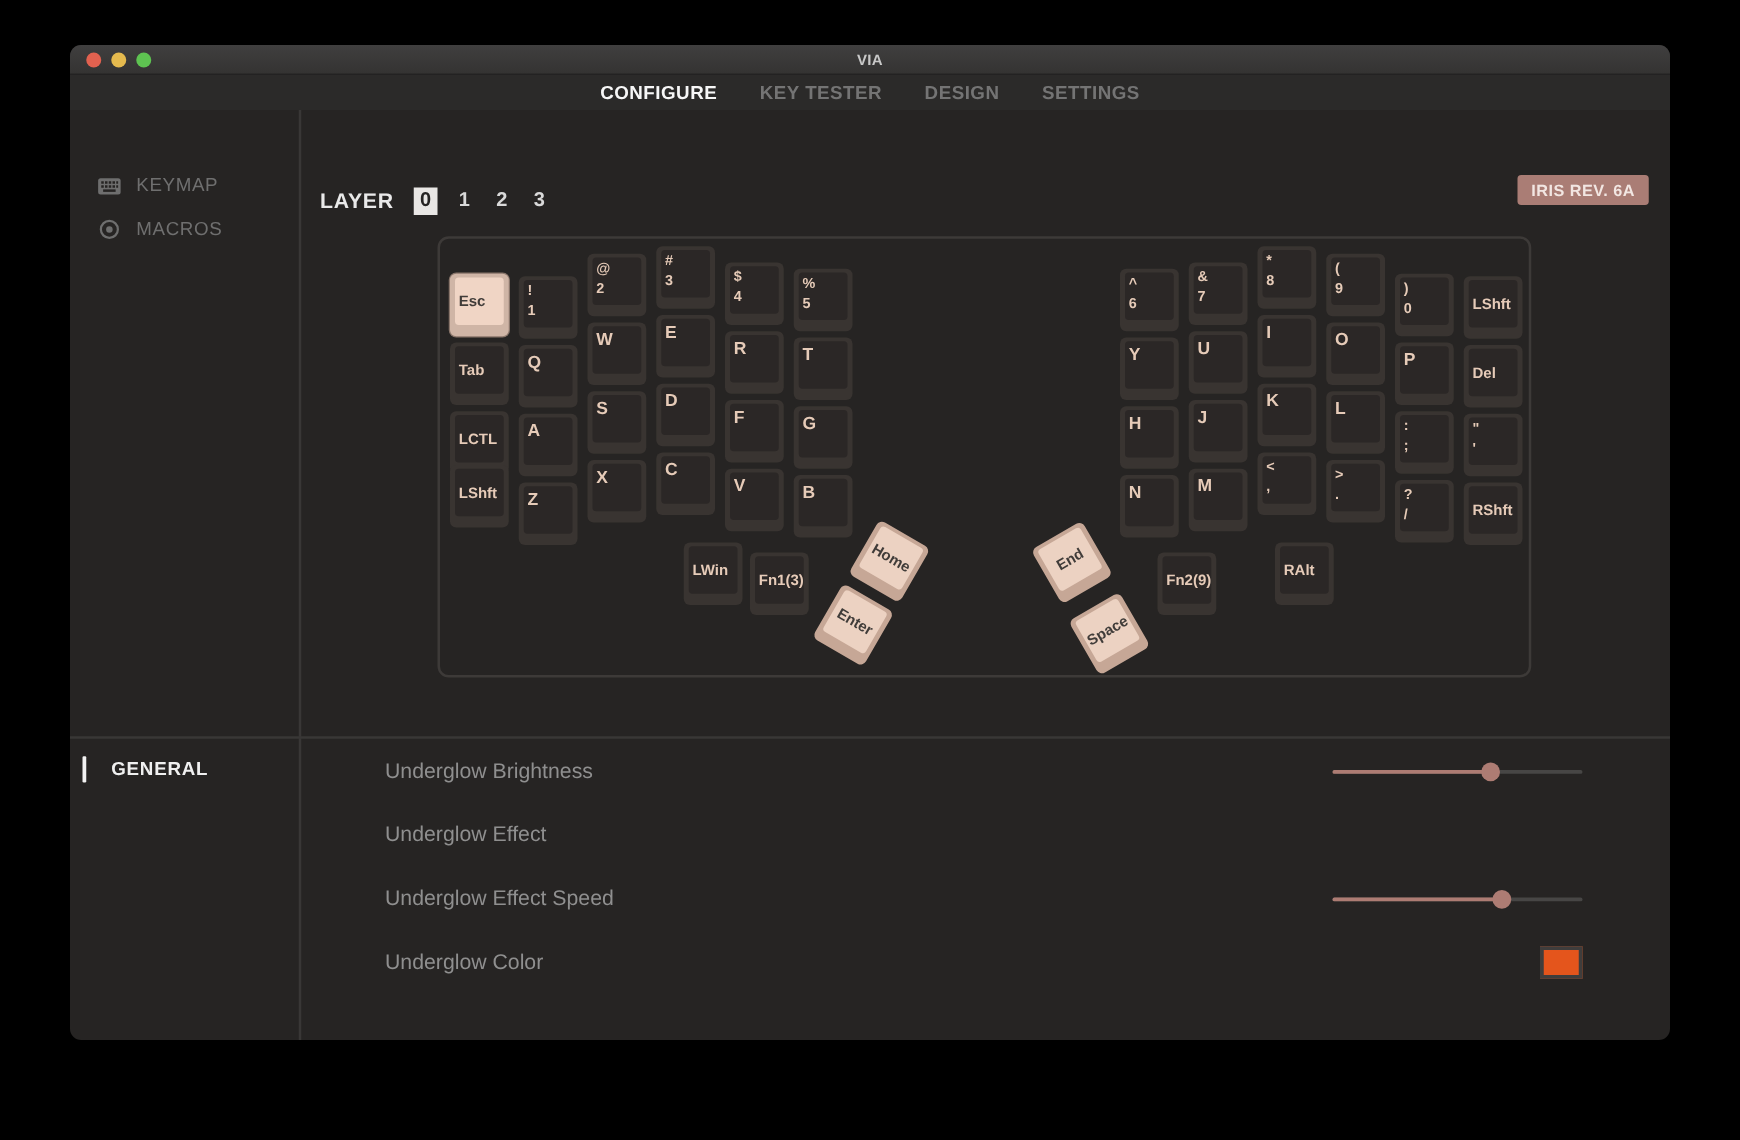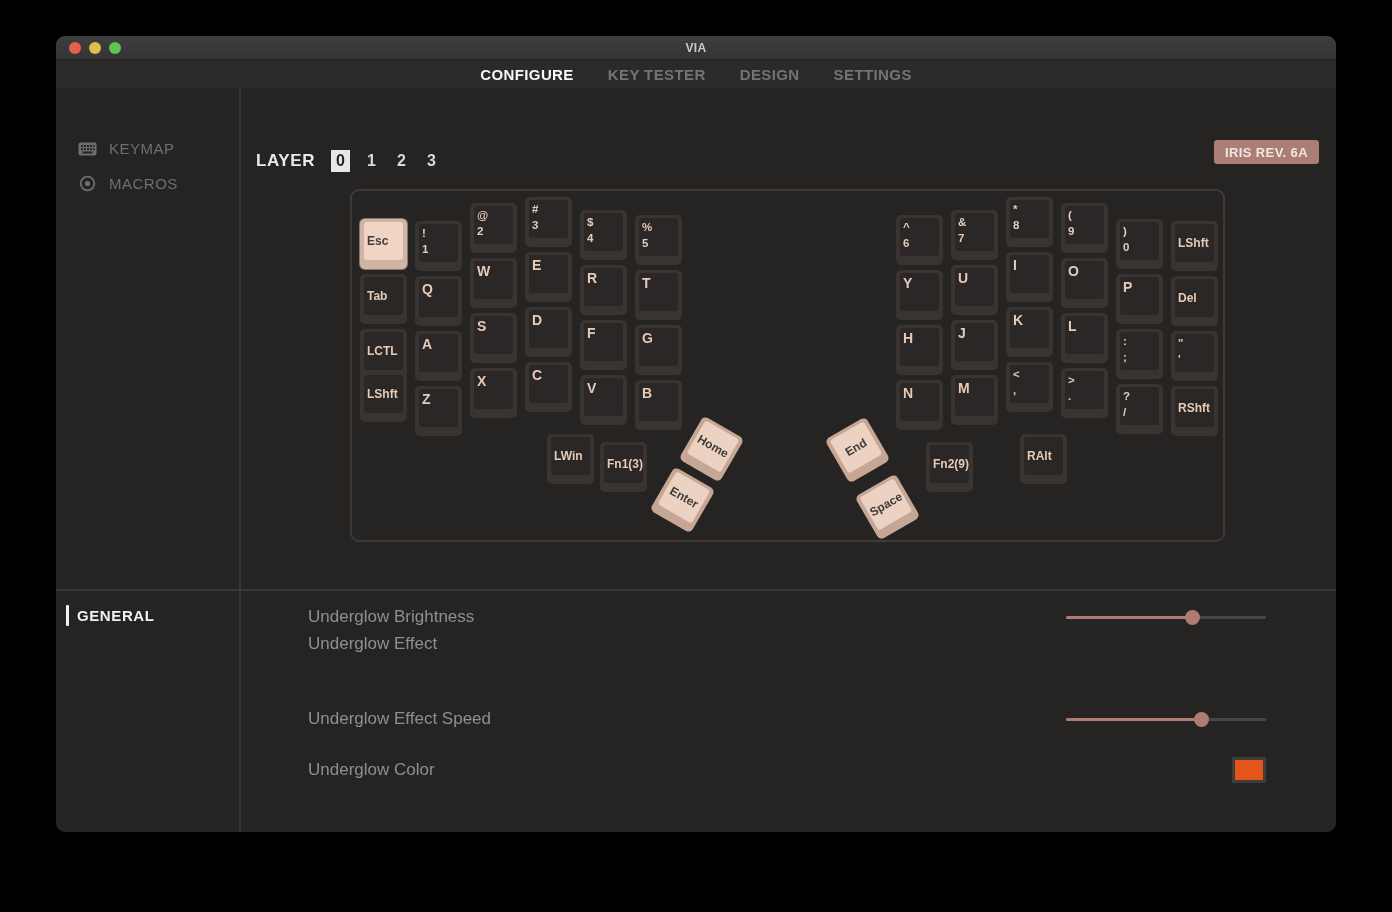--- a/index.html
+++ b/index.html
@@ -63,21 +63,21 @@
   .key.s .face { background:#f0d5c5; }
   .leg { position:absolute; color:#e6cbb8; font-weight:700; z-index:2; }
   .key.a .leg, .key.s .leg { color:#403c39; }
   .leg.tl { top:4px; left:7px; font-size:11.5px; line-height:1.4; white-space:pre-line; }
   .leg.tl.single { font-size:14px; }
   .leg.cl { left:7px; top:0; bottom:7px; display:flex; align-items:center; font-size:12px; }
   .leg.c { left:0; right:0; top:0; bottom:6px; display:flex; align-items:center;
            justify-content:center; font-size:12px; }
 
   
-  .general { position:absolute; left:10px; top:517px; display:flex; align-items:center; gap:8px; }
+  .general { position:absolute; left:10px; top:517px; display:flex; align-items:center; gap:20px; }
   .general .gbar { width:3px; height:21px; background:#f2f2f2; border-radius:1px; }
   .general .gtext { color:#f0f0f0; font-size:15px; font-weight:700; letter-spacing:.6px; }
   .panel-row { position:absolute; left:252px; right:70px; height:36px; display:flex;
                align-items:center; justify-content:space-between; }
   .panel-label { color:#8f8f8f; font-size:17px; }
   .slider { position:relative; width:200px; height:14px; cursor:pointer; }
   .slider .track { position:absolute; left:0; right:0; top:6px; height:3px; background:#474645; border-radius:2px; }
   .slider .fill { position:absolute; left:0; top:6px; height:3px; background:#ad7c73; border-radius:2px; }
   .slider .knob { position:absolute; top:0; width:15px; height:15px; border-radius:50%;
                   background:#ad7c73; transform:translateX(-8px); }
@@ -407,21 +407,21 @@
     </div>
     <div id="panel-rows">
         <div class="panel-row" style="top: 511px;">
           <span class="panel-label">Underglow Brightness</span>
           <div class="slider">
             <div class="track"></div>
             <div class="fill" style="width: 63.5%;"></div>
             <div class="knob" style="left: 63.5%;"></div>
           </div>
         </div>
-        <div class="panel-row" style="top: 538px; text-align: center;">
+        <div class="panel-row" style="top: 562px; text-align: center;">
           <span class="panel-label">Underglow Effect</span>
         </div>
         <div class="panel-row" style="top: 613px;">
           <span class="panel-label">Underglow Effect Speed</span>
           <div class="slider">
             <div class="track"></div>
             <div class="fill" style="width: 68%;"></div>
             <div class="knob" style="left: 68%;"></div>
           </div>
         </div>

